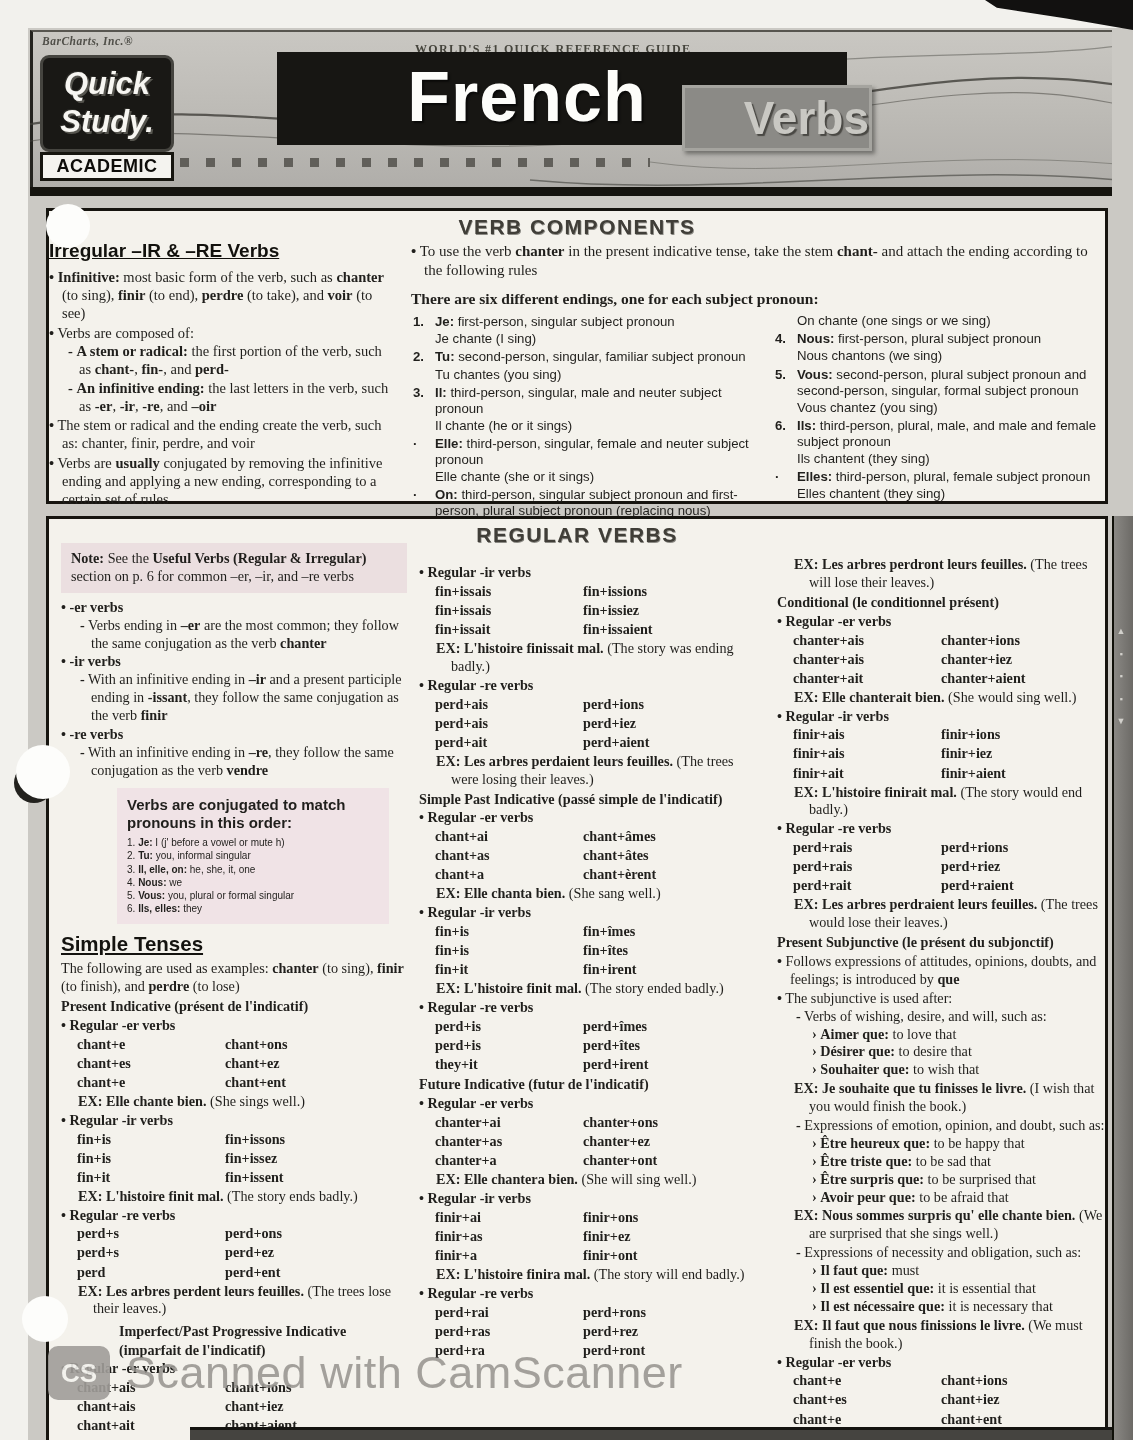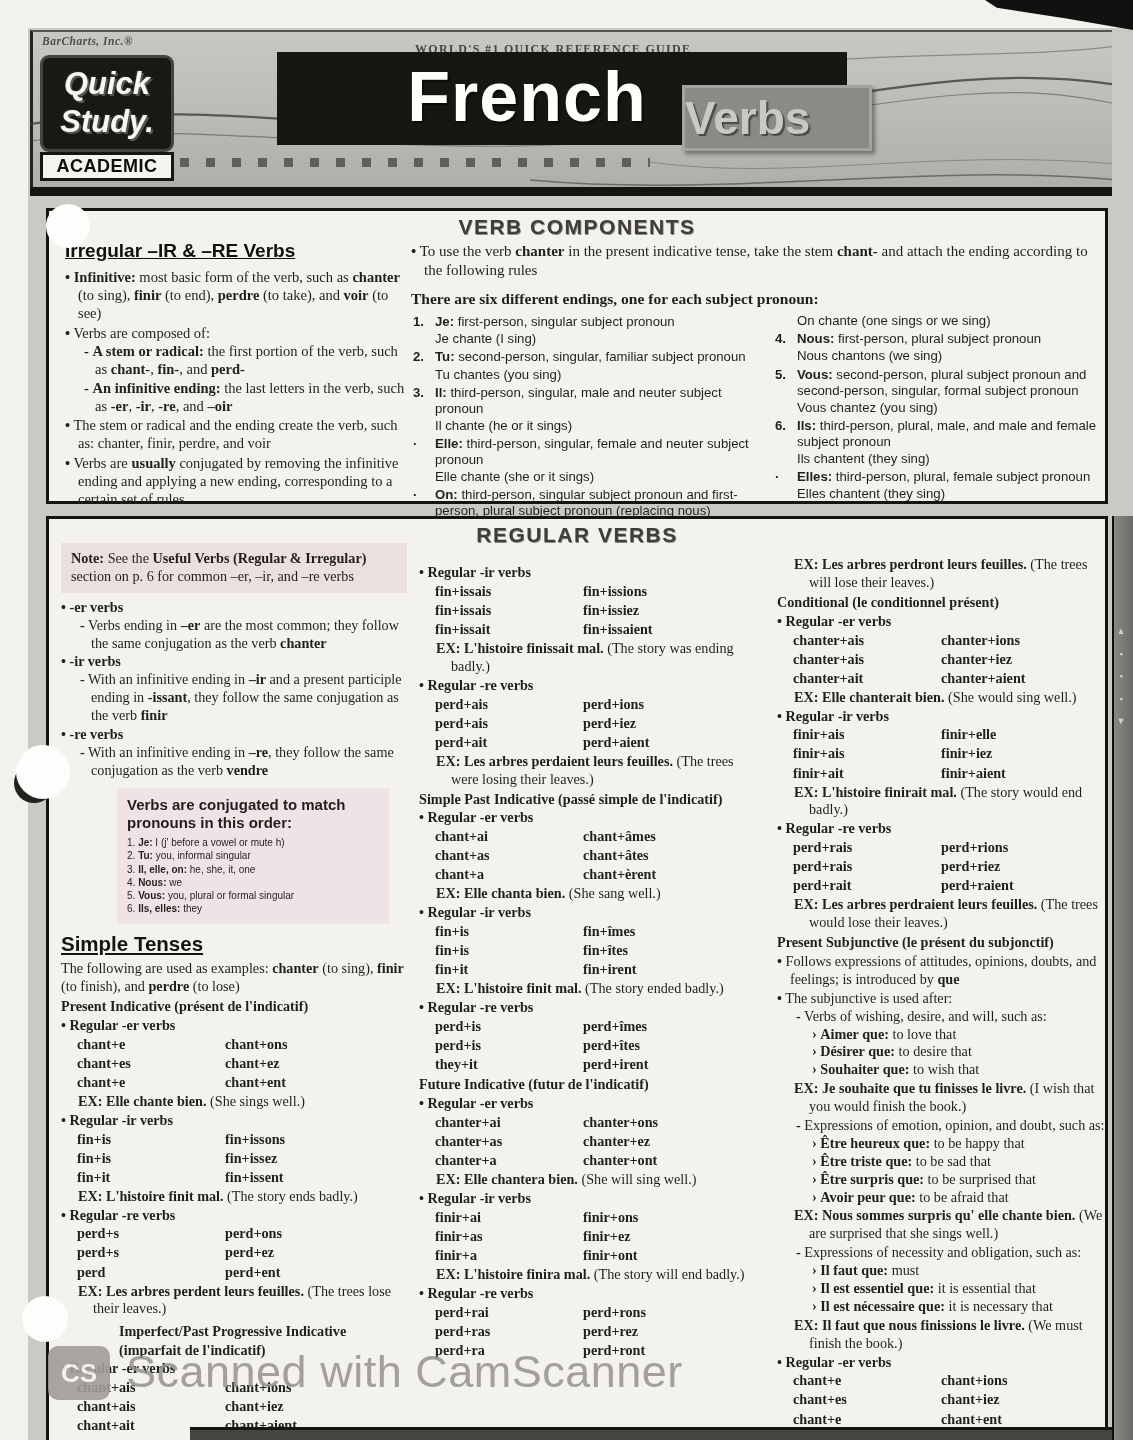--- a/index.html
+++ b/index.html
@@ -19,37 +19,37 @@
     text-align:center;padding-top:7px}
   #logo-box .ql{font-family:"Liberation Sans",sans-serif;font-style:italic;font-weight:bold;font-size:31px;line-height:38px;
     color:#f7f6f2;text-shadow:2px 2px 0 rgba(90,88,82,.95), -1px -1px 0 rgba(60,60,55,.6)}
   #logo-badge{left:40px;top:152px;width:134px;height:29px;background:#f4f3ef;border:3px solid #16150f;
     font-family:"Liberation Sans",sans-serif;font-weight:bold;font-size:18px;letter-spacing:.5px;color:#0e0d0a;
     text-align:center;line-height:23px}
   #title-bar{left:277px;top:52px;width:570px;height:93px;background:#171613;text-align:center}
   #title-bar .t{font-family:"Liberation Sans",sans-serif;font-weight:bold;font-size:70px;line-height:90px;color:#fdfdfa;
     letter-spacing:1px;padding-right:70px;text-shadow:2px 2px 2px rgba(0,0,0,.6)}
   #subtitle-box{left:682px;top:85px;width:190px;height:66px;background:#8b8a86;border:3px solid #a5a49f;
-    text-align:left;box-shadow:3px 3px 4px rgba(30,30,28,.45)}
+    text-align:right;box-shadow:3px 3px 4px rgba(30,30,28,.45)}
   #subtitle-box .t{font-family:"Liberation Sans",sans-serif;font-weight:bold;font-size:46px;line-height:60px;color:#c9c8c3;
     text-shadow:2px 2px 1px rgba(45,44,40,.7)}
   #dots{left:180px;top:158px;width:470px;height:9px;
     background:repeating-linear-gradient(90deg,#615f5a 0 9px,transparent 9px 26px)}
   #wedge{left:985px;top:0;width:148px;height:30px;background:#121110;
     clip-path:polygon(0 0,100% 0,100% 100%,55% 62%,8% 26%)}
   
   .box{position:absolute;background:#f4f2ec;border:3px solid #16140f}
   .section-title{position:absolute;top:4px;left:0;width:100%;text-align:center;
     font-family:"Liberation Sans",sans-serif;font-weight:bold;font-size:21px;letter-spacing:1.5px;color:#403e38;
     text-shadow:.7px .7px 0 #8b8a84}
   #vc-box{left:46px;top:208px;width:1062px;height:296px}
   #rg-box{left:46px;top:516px;width:1062px;height:924px;border-bottom:none}
   .col{position:absolute;font-size:14.2px;line-height:1.26;color:#201f1c}
   
-  #vc-left{left:16px;top:28px;width:348px;font-size:14.5px}
+  #vc-left{left:0;top:28px;width:348px;font-size:14.5px}
   #vc-title{font-family:"Liberation Sans",sans-serif;font-weight:bold;font-size:19px;color:#12110d;
     text-decoration:underline;margin-bottom:5px}
   #vc-right{left:362px;top:30px;width:692px;font-size:15px}
   #endings-head{font-weight:bold;font-size:15.5px;margin:9px 0 4px}
   #endings-cols{display:flex;gap:10px}
   #endings-l{width:352px}
   #endings-r{width:326px}
   .vc-sans{font-family:"Liberation Sans",sans-serif;font-size:13.2px;line-height:1.22}
   .vc-li{position:relative;padding-left:24px;margin-top:2px}
   .vc-li .num{position:absolute;left:2px;font-weight:bold}
@@ -77,21 +77,21 @@
   
   .hole{position:absolute;background:#fdfdfb;border-radius:50%;z-index:40}
   #hole1{left:46px;top:204px;width:44px;height:44px}
   #hole2{left:16px;top:745px;width:54px;height:54px;box-shadow:-9px 11px 0 -7px #23221e}
   #hole3{left:22px;top:1296px;width:46px;height:46px}
   #edge-strip{left:1112px;top:516px;width:21px;height:924px;
     background:linear-gradient(90deg,#8a8884,#6c6a66);border-left:2px solid #101009;z-index:30}
   #edge-tab{position:absolute;top:110px;left:2px;writing-mode:vertical-rl;font-family:"Liberation Sans",sans-serif;
     font-size:9px;letter-spacing:5px;color:rgba(246,245,240,.7)}
   #bottom-strip{left:190px;top:1427px;width:922px;height:13px;background:#454440;border-top:3px solid #141310;z-index:35}
-  #wm{left:48px;top:1346px;display:flex;gap:16px;z-index:50;pointer-events:none}
+  #wm{left:48px;top:1346px;display:flex;align-items:center;gap:16px;z-index:50;pointer-events:none}
   #wm .ic{width:62px;height:54px;background:#a09d99;border-radius:10px;display:flex;align-items:center;justify-content:center;
     font-family:"Liberation Sans",sans-serif;font-weight:bold;font-size:26px;color:#f3f2ee;opacity:.9}
   #wm .tx{font-family:"Liberation Sans",sans-serif;font-size:45px;color:rgba(148,146,141,.85);letter-spacing:.5px;white-space:nowrap}
 </style>
 </head>
 <body>
 
 <div id="scan-bg" class="abs"></div>
 
 <div id="hdr-band" class="abs"></div>
@@ -278,21 +278,21 @@
       <div class="bh"><b>Conditional (le conditionnel présent)</b></div>
       <div class="conj">
         <div class="li-b"><span class="pre">•</span> <b>Regular -er verbs</b></div>
         <div class="crow"><span class="c1">chanter+ais</span><span class="c2">chanter+ions</span></div>
         <div class="crow"><span class="c1">chanter+ais</span><span class="c2">chanter+iez</span></div>
         <div class="crow"><span class="c1">chanter+ait</span><span class="c2">chanter+aient</span></div>
       </div>
       <div class="ex"><b>EX: Elle chanterait bien.</b> (She would sing well.)</div>
       <div class="conj">
         <div class="li-b"><span class="pre">•</span> <b>Regular -ir verbs</b></div>
-        <div class="crow"><span class="c1">finir+ais</span><span class="c2">finir+elle</span></div>
+        <div class="crow"><span class="c1">finir+ais</span><span class="c2">finir+ions</span></div>
         <div class="crow"><span class="c1">finir+ais</span><span class="c2">finir+iez</span></div>
         <div class="crow"><span class="c1">finir+ait</span><span class="c2">finir+aient</span></div>
       </div>
       <div class="ex"><b>EX: L'histoire finirait mal.</b> (The story would end badly.)</div>
       <div class="conj">
         <div class="li-b"><span class="pre">•</span> <b>Regular -re verbs</b></div>
         <div class="crow"><span class="c1">perd+rais</span><span class="c2">perd+rions</span></div>
         <div class="crow"><span class="c1">perd+rais</span><span class="c2">perd+riez</span></div>
         <div class="crow"><span class="c1">perd+rait</span><span class="c2">perd+raient</span></div>
       </div>

